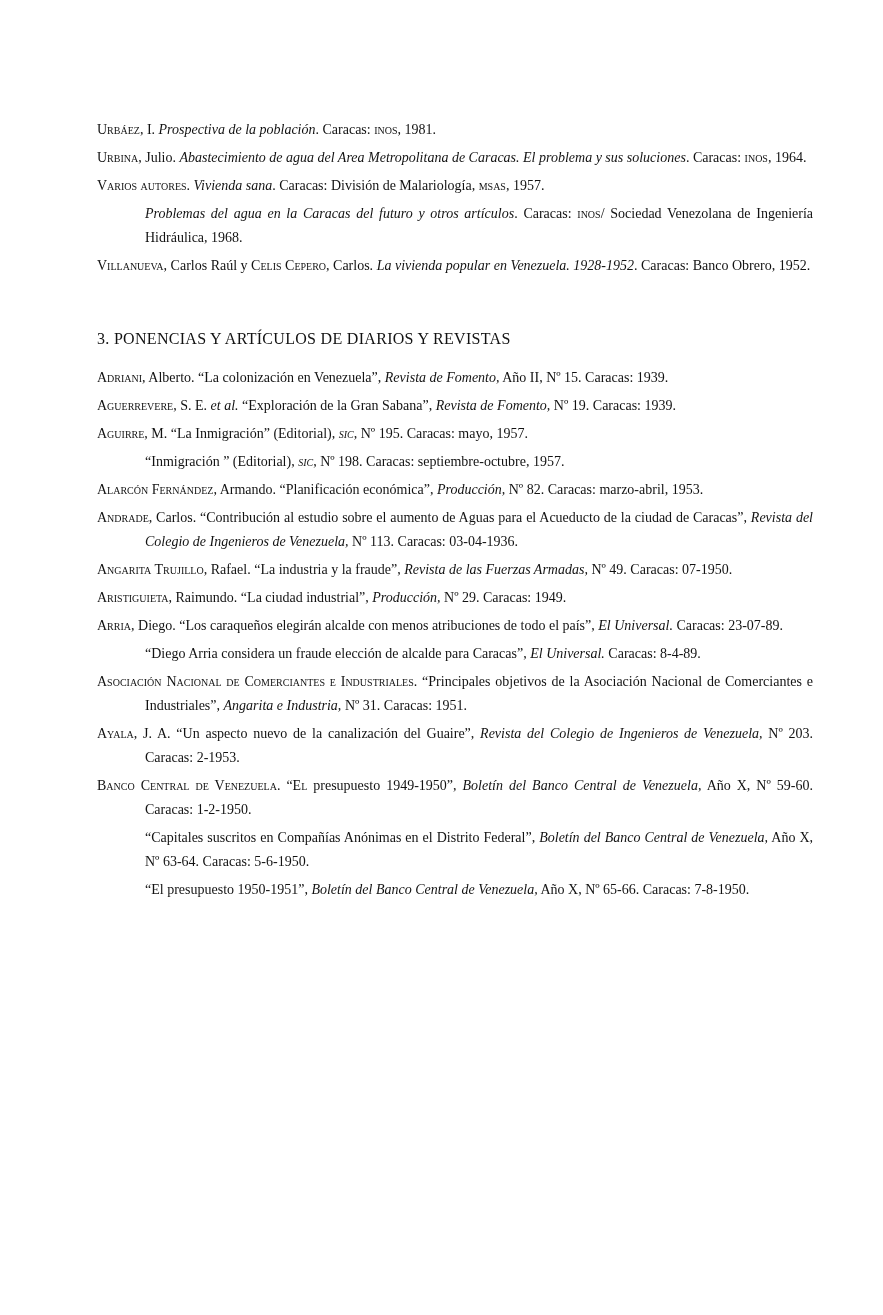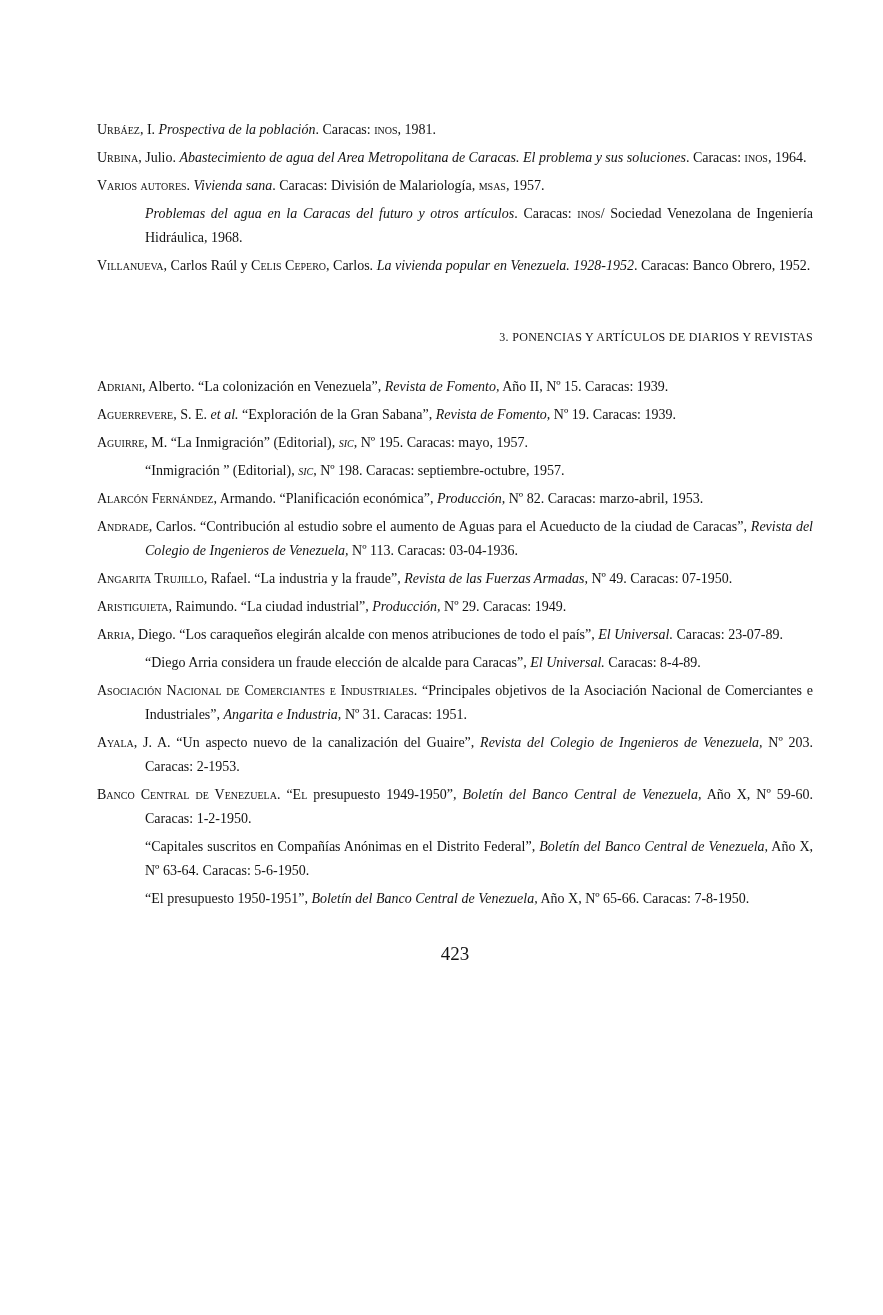--- a/index.html
+++ b/index.html
@@ -26,25 +26,25 @@
     text-align: justify;
     padding-left: 48px;
     text-indent: -48px;
   }
   .entry.indented {
     text-indent: 0;
   }
   .sc { font-variant: small-caps; }
   .it { font-style: italic; }
   .section-heading {
-    font-size: 12px;
+    font-size: 16px;
     font-weight: normal;
     letter-spacing: 0.3px;
-    text-align: right;
-    margin: 52px 0 30px 0;
+    text-align: left;
+    margin: 52px 0 18px 0;
   }
   .page-number {
     text-align: center;
     font-size: 19px;
     margin-top: 32px;
   }
 </style>
 </head>
 <body>
 
@@ -71,15 +71,14 @@
       <p class="entry"><span class="sc">Aristiguieta</span><span>, Raimundo. “La ciudad industrial”, </span><span class="it">Producción,</span><span> Nº 29. Caracas: 1949.</span></p>
       <p class="entry"><span class="sc">Arria</span><span>, Diego. “Los caraqueños elegirán alcalde con menos atribuciones de todo el país”, </span><span class="it">El Universal.</span><span> Caracas: 23-07-89.</span></p>
       <p class="entry indented"><span>“Diego Arria considera un fraude elección de alcalde para Caracas”, </span><span class="it">El Universal.</span><span> Caracas: 8-4-89.</span></p>
       <p class="entry"><span class="sc">Asociación Nacional de Comerciantes e Industriales</span><span>. “Principales objetivos de la Asociación Nacional de Comerciantes e Industriales”, </span><span class="it">Angarita e Industria,</span><span> Nº 31. Caracas: 1951.</span></p>
       <p class="entry"><span class="sc">Ayala</span><span>, J. A. “Un aspecto nuevo de la canalización del Guaire”, </span><span class="it">Revista del Colegio de Ingenieros de Venezuela,</span><span> Nº 203. Caracas: 2-1953.</span></p>
       <p class="entry"><span class="sc">Banco Central de Venezuela</span><span>. “</span><span class="sc">El</span><span> presupuesto 1949-1950”, </span><span class="it">Boletín del Banco Central de Venezuela,</span><span> Año X, Nº 59-60. Caracas: 1-2-1950.</span></p>
       <p class="entry indented"><span>“Capitales suscritos en Compañías Anónimas en el Distrito Federal”, </span><span class="it">Boletín del Banco Central de Venezuela,</span><span> Año X, Nº 63-64. Caracas: 5-6-1950.</span></p>
       <p class="entry indented"><span>“El presupuesto 1950-1951”, </span><span class="it">Boletín del Banco Central de Venezuela,</span><span> Año X, Nº 65-66. Caracas: 7-8-1950.</span></p>
     </div>
 
-  <div class="page-number">423</div>
 
 </div>
 
 </body></html>

